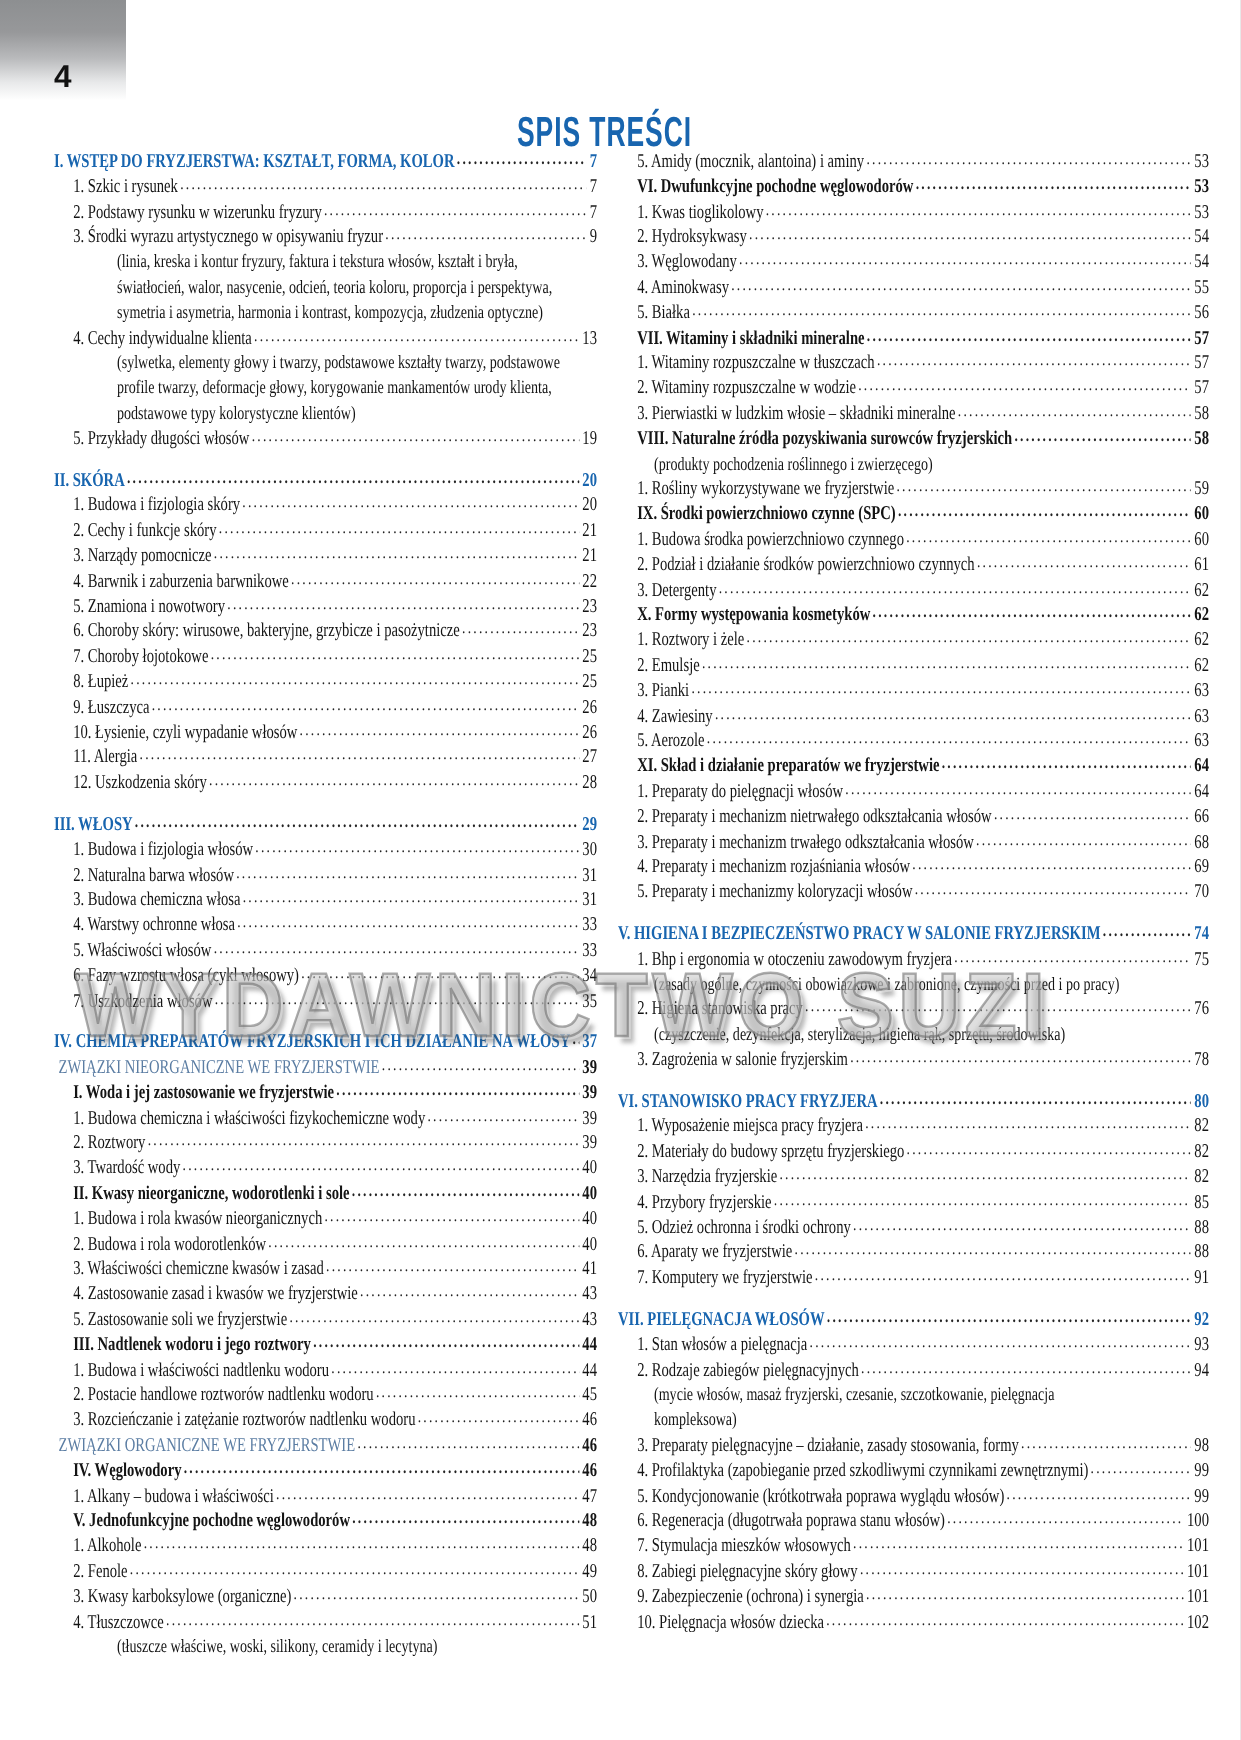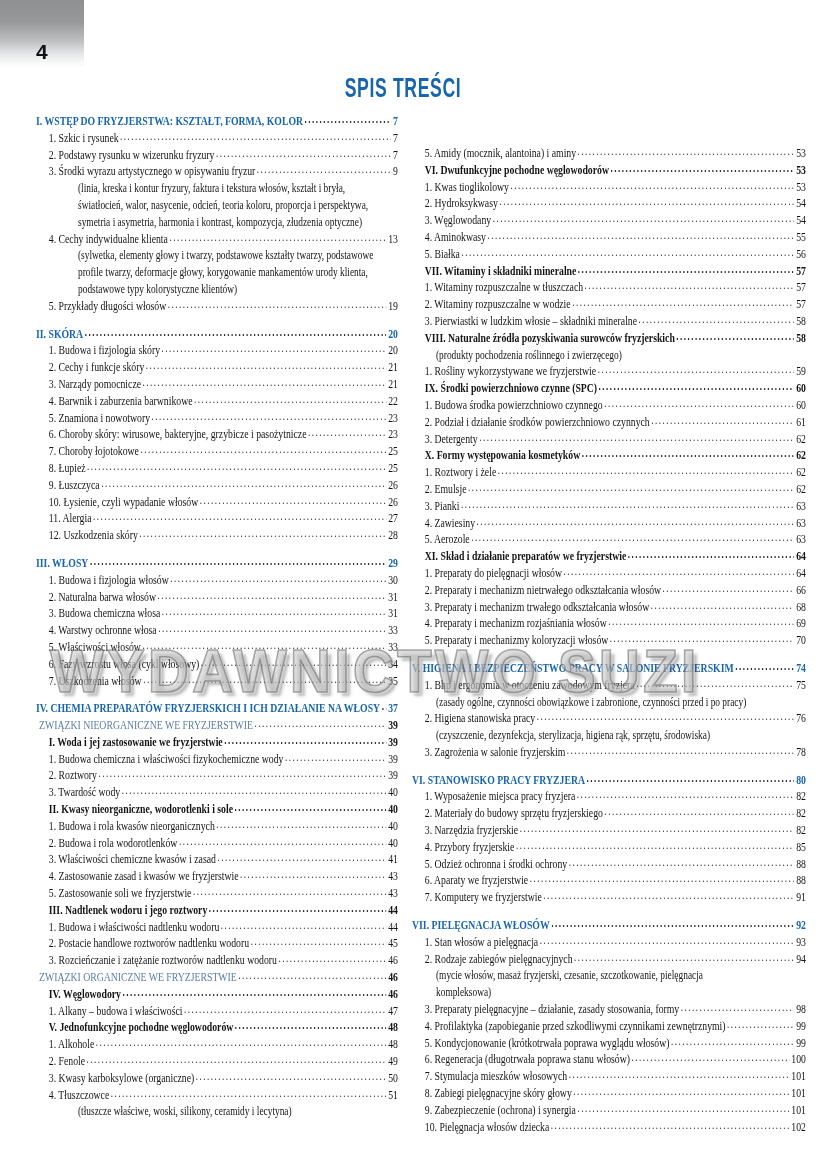--- a/index.html
+++ b/index.html
@@ -9,23 +9,23 @@
   #corner{position:absolute;left:0;top:0;width:84px;height:67px;
           background:linear-gradient(180deg,#8d8f91 0%,#97989a 32%,#b9babc 58%,#e8e9ea 82%,#ffffff 100%);}
   #pagenum{position:absolute;left:36px;top:40px;font-family:"Liberation Sans",sans-serif;
            font-weight:bold;font-size:21px;color:#121212;}
   
   #title{position:absolute;left:0;top:72px;width:806px;text-align:center;
          font-family:"Liberation Sans",sans-serif;font-weight:bold;font-size:28px;
          letter-spacing:1px;color:var(--chblue,#1865af);
          transform:scaleX(0.63);transform-origin:50% 50%;white-space:nowrap;}
   
-  .col{position:absolute;top:113px;}
+  .col{position:absolute;top:99px;}
   #col-left{left:36px;width:362px;}
-  #col-right{left:412px;width:394px;margin-top:32px;}
+  #col-right{left:412px;width:394px;}
   .inner{width:133.333%;transform:scaleX(0.75);transform-origin:0 0;
          font-size:13px;line-height:16.8px;}
   
   .r{display:flex;align-items:baseline;}
   .tx{white-space:nowrap;}
   .ld{flex:1 1 auto;min-width:4px;position:relative;overflow:hidden;align-self:stretch;margin:0 2px;}
   .ld::after{content:"....................................................................................................................................................................";
              position:absolute;left:0;bottom:2px;white-space:nowrap;font-size:12px;
              letter-spacing:2px;color:#222;}
   .pg{flex:0 0 auto;padding-left:1px;}

